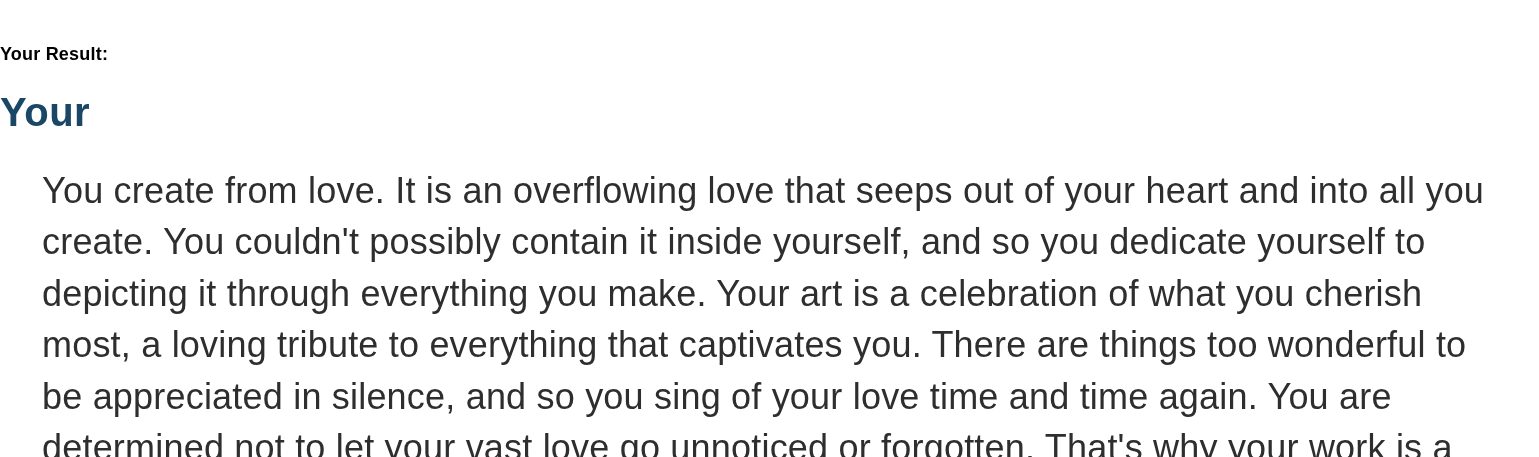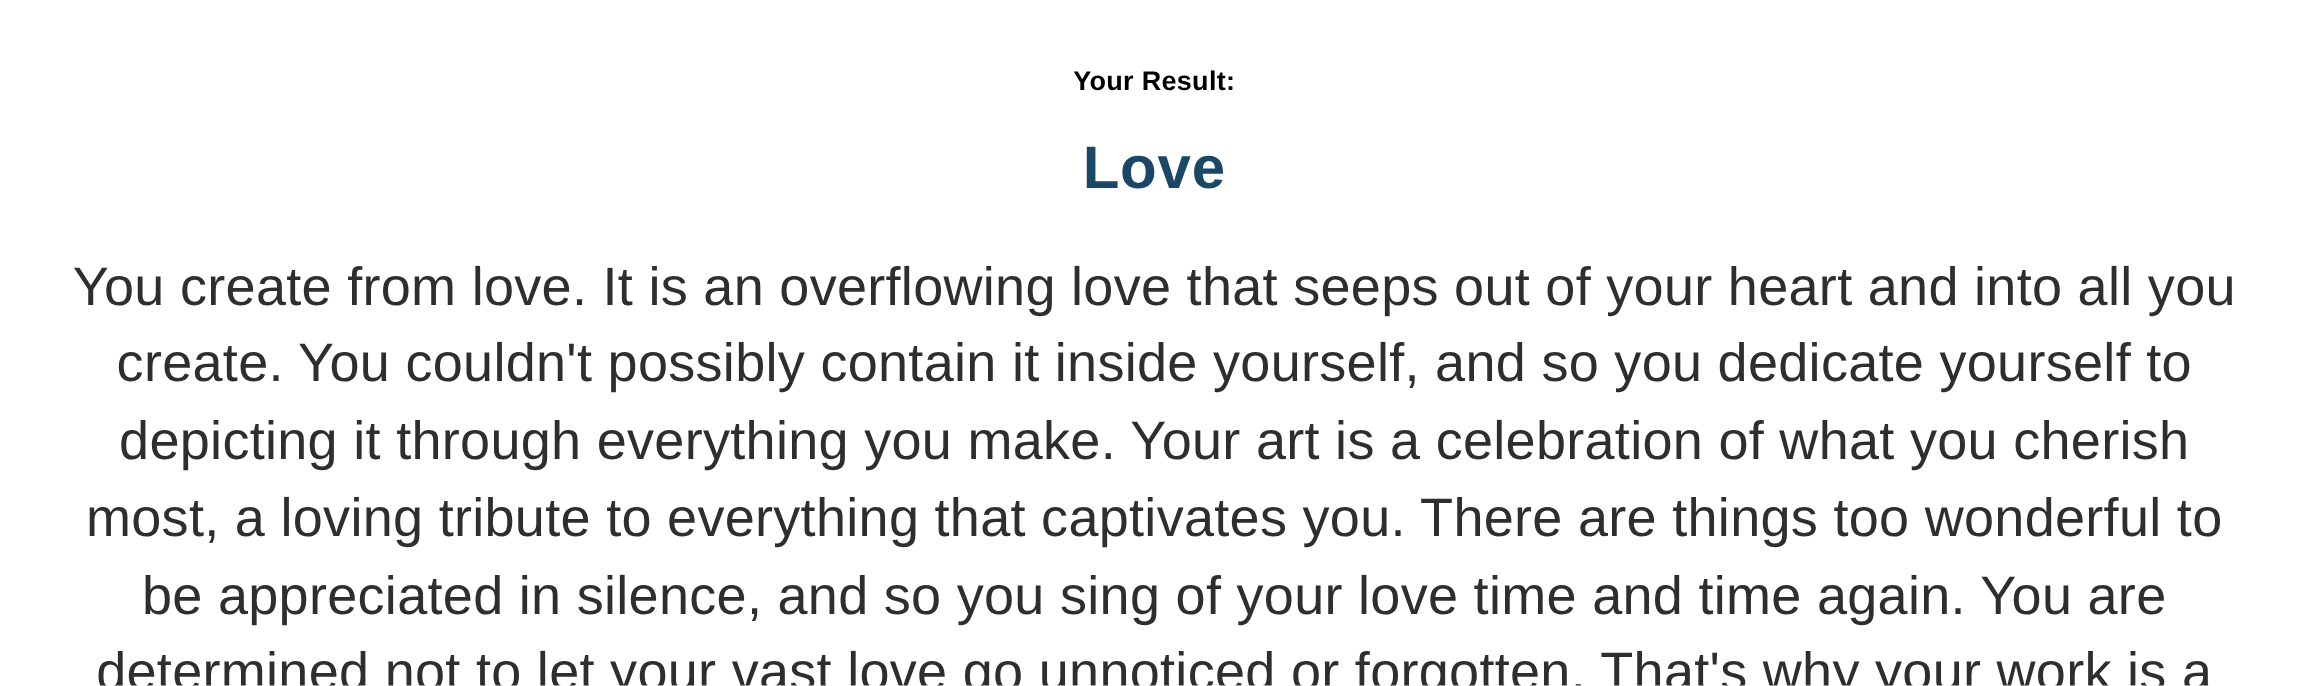--- a/index.html
+++ b/index.html
@@ -9,21 +9,21 @@
       background: #ffffff;
       width: 1539px;
       height: 457px;
       overflow: hidden;
       font-family: "Liberation Sans", sans-serif;
     }
     .result-page {
       width: 1539px;
       height: 457px;
       padding-top: 44px;
-      text-align: center;
+      text-align: left;
       background: #ffffff;
     }
     .result-label {
       font-size: 18px;
       font-weight: bold;
       color: #000000;
       line-height: 1.15;
       letter-spacing: 0.2px;
       margin: 0;
     }
@@ -44,16 +44,16 @@
       margin: 33px auto 0 auto;
       padding: 0 10px;
     }
   </style>
 </head>
 <body>
 
 <div class="result-page">
   <div class="result-label" style="color: rgb(0, 0, 0);">Your Result:</div>
 
-  <h1 class="result-title" style="color: rgb(27, 71, 102);">Love</h1>
+  <h1 class="result-title" style="color: rgb(27, 71, 102);">Your</h1>
 
   <p class="result-description" style="color: rgb(46, 46, 46);">You create from love. It is an overflowing love that seeps out of your heart and into all you create. You couldn't possibly contain it inside yourself, and so you dedicate yourself to depicting it through everything you make. Your art is a celebration of what you cherish most, a loving tribute to everything that captivates you. There are things too wonderful to be appreciated in silence, and so you sing of your love time and time again. You are determined not to let your vast love go unnoticed or forgotten. That's why your work is a declaration of affection, an expression of fondness for everything that makes your life worth living.</p>
 </div>
 
 </body></html>

